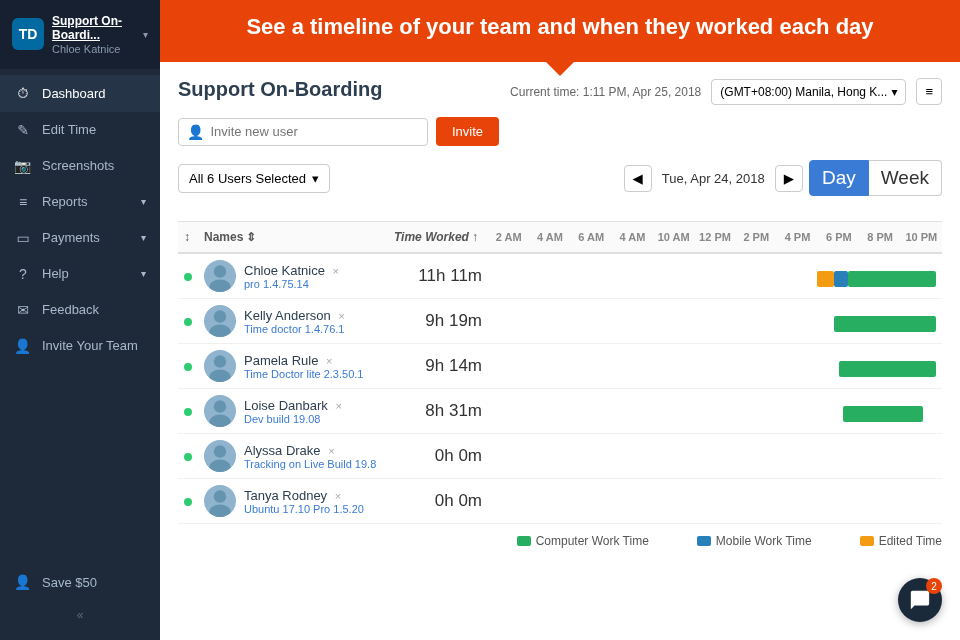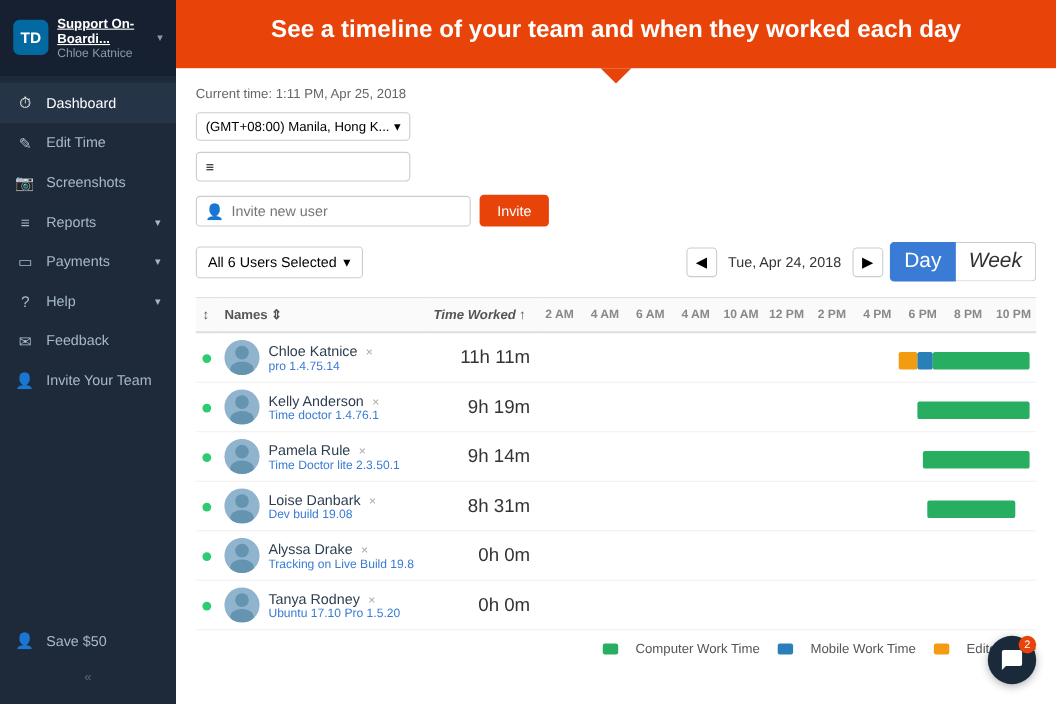--- a/index.html
+++ b/index.html
@@ -77,21 +77,21 @@
     }
 
     
     .content-header {
       display: flex;
       justify-content: space-between;
       align-items: flex-start;
       margin-bottom: 12px;
     }
     .content-title { font-size: 20px; font-weight: 600; color: #2c3e50; }
-    .header-right { display: flex; gap: 10px; flex-direction: column; }
+    .header-right { display: flex; align-items: center; gap: 10px; }
     .current-time { color: #666; font-size: 12px; }
     .timezone-selector {
       border: 1px solid #ccc; border-radius: 4px;
       padding: 5px 8px; font-size: 12px;
       display: flex; align-items: center; gap: 4px; cursor: pointer;
       background: #fff;
     }
     .filter-icon-btn {
       border: 1px solid #ccc; border-radius: 4px;
       padding: 5px 8px; cursor: pointer; background: #fff;
@@ -115,42 +115,42 @@
     .invite-user-icon { color: #aaa; font-size: 14px; }
     .invite-btn {
       background: #e8440a; color: white;
       border: none; border-radius: 4px;
       padding: 7px 16px; font-size: 13px; cursor: pointer;
     }
 
     
     .filter-row {
       display: flex; justify-content: space-between; align-items: center;
-      margin-bottom: 14px;
+      margin-bottom: 25px;
     }
     .user-filter-select {
       border: 1px solid #ccc; border-radius: 4px;
       padding: 6px 10px; font-size: 13px; cursor: pointer;
       display: flex; align-items: center; gap: 6px; background: #fff;
     }
     .date-nav {
       display: flex; align-items: center; gap: 6px;
     }
     .date-nav-btn {
       border: 1px solid #ccc; border-radius: 4px;
       padding: 5px 8px; cursor: pointer; background: #fff;
     }
     .date-label { font-size: 13px; color: #333; padding: 0 4px; }
     .view-toggle { display: flex; }
     .view-btn {
       border: 1px solid #ccc; padding: 6px 12px; cursor: pointer;
       font-size: 19px; background: #fff; color: #333;
     }
     .view-btn:first-child { border-radius: 4px 0 0 4px; }
-    .view-btn:last-child { border-radius: 0 4px 4px 0; border-left: none; font-style: italic; }
+    .view-btn:last-child { border-radius: 0 4px 4px 0; border-left: none; }
     .view-btn.active { background: #3a7bd5; color: white; border-color: #3a7bd5; }
 
     
     .timeline-table { width: 100%; border-collapse: collapse; }
     .timeline-table th {
       border-bottom: 2px solid #e0e0e0;
       border-top: 1px solid #e0e0e0;
       padding: 8px 6px; text-align: left;
       font-size: 12px; color: #555; font-weight: 600;
       background: #fafafa;
@@ -179,21 +179,21 @@
     .bar {
       position: absolute; height: 16px; top: 2px;
       border-radius: 2px;
     }
 
     
     .legend-row {
       display: flex; align-items: center; justify-content: flex-end;
       gap: 16px; padding-top: 10px; font-size: 12px; color: #555;
     }
-    .legend-item { display: flex; align-items: center; gap: 16px; }
+    .legend-item { display: flex; align-items: center; gap: 5px; margin-left: 32px; }
     .legend-dot { width: 14px; height: 10px; border-radius: 2px; }
 
     
     .chat-bubble {
       position: fixed;
       bottom: 18px; right: 18px;
       width: 44px; height: 44px;
       background: #1a2a3a;
       border-radius: 50%;
       display: flex; align-items: center; justify-content: center;
@@ -274,20 +274,21 @@
 <div id="main">
 
   <div id="banner">
     <span>See a timeline of your team and when they worked each day</span>
     <div class="banner-arrow"></div>
   </div>
 
   <div id="content">
 
     <div class="content-header">
+      <div class="content-title">Support On-Boarding</div>
       <div class="header-right">
         <span class="current-time">
           <span>Current time:</span>
           <span style="font-weight:500;">1:11 PM, Apr 25, 2018</span>
         </span>
         <div class="timezone-selector">
           <span>(GMT+08:00) Manila, Hong K...</span>
           <span>▾</span>
         </div>
         <div class="filter-icon-btn">

